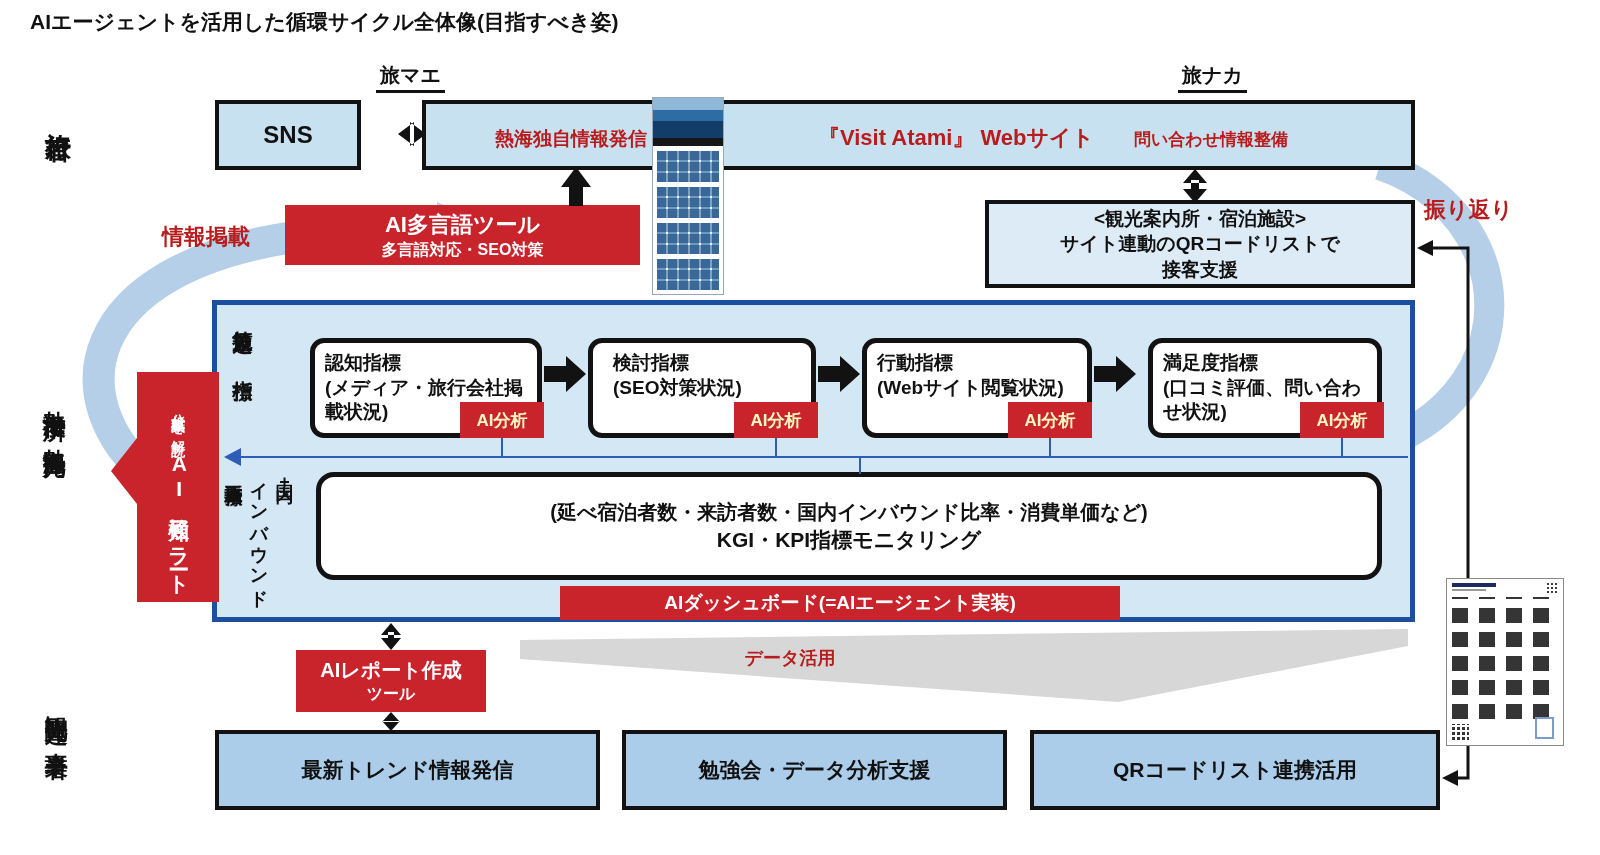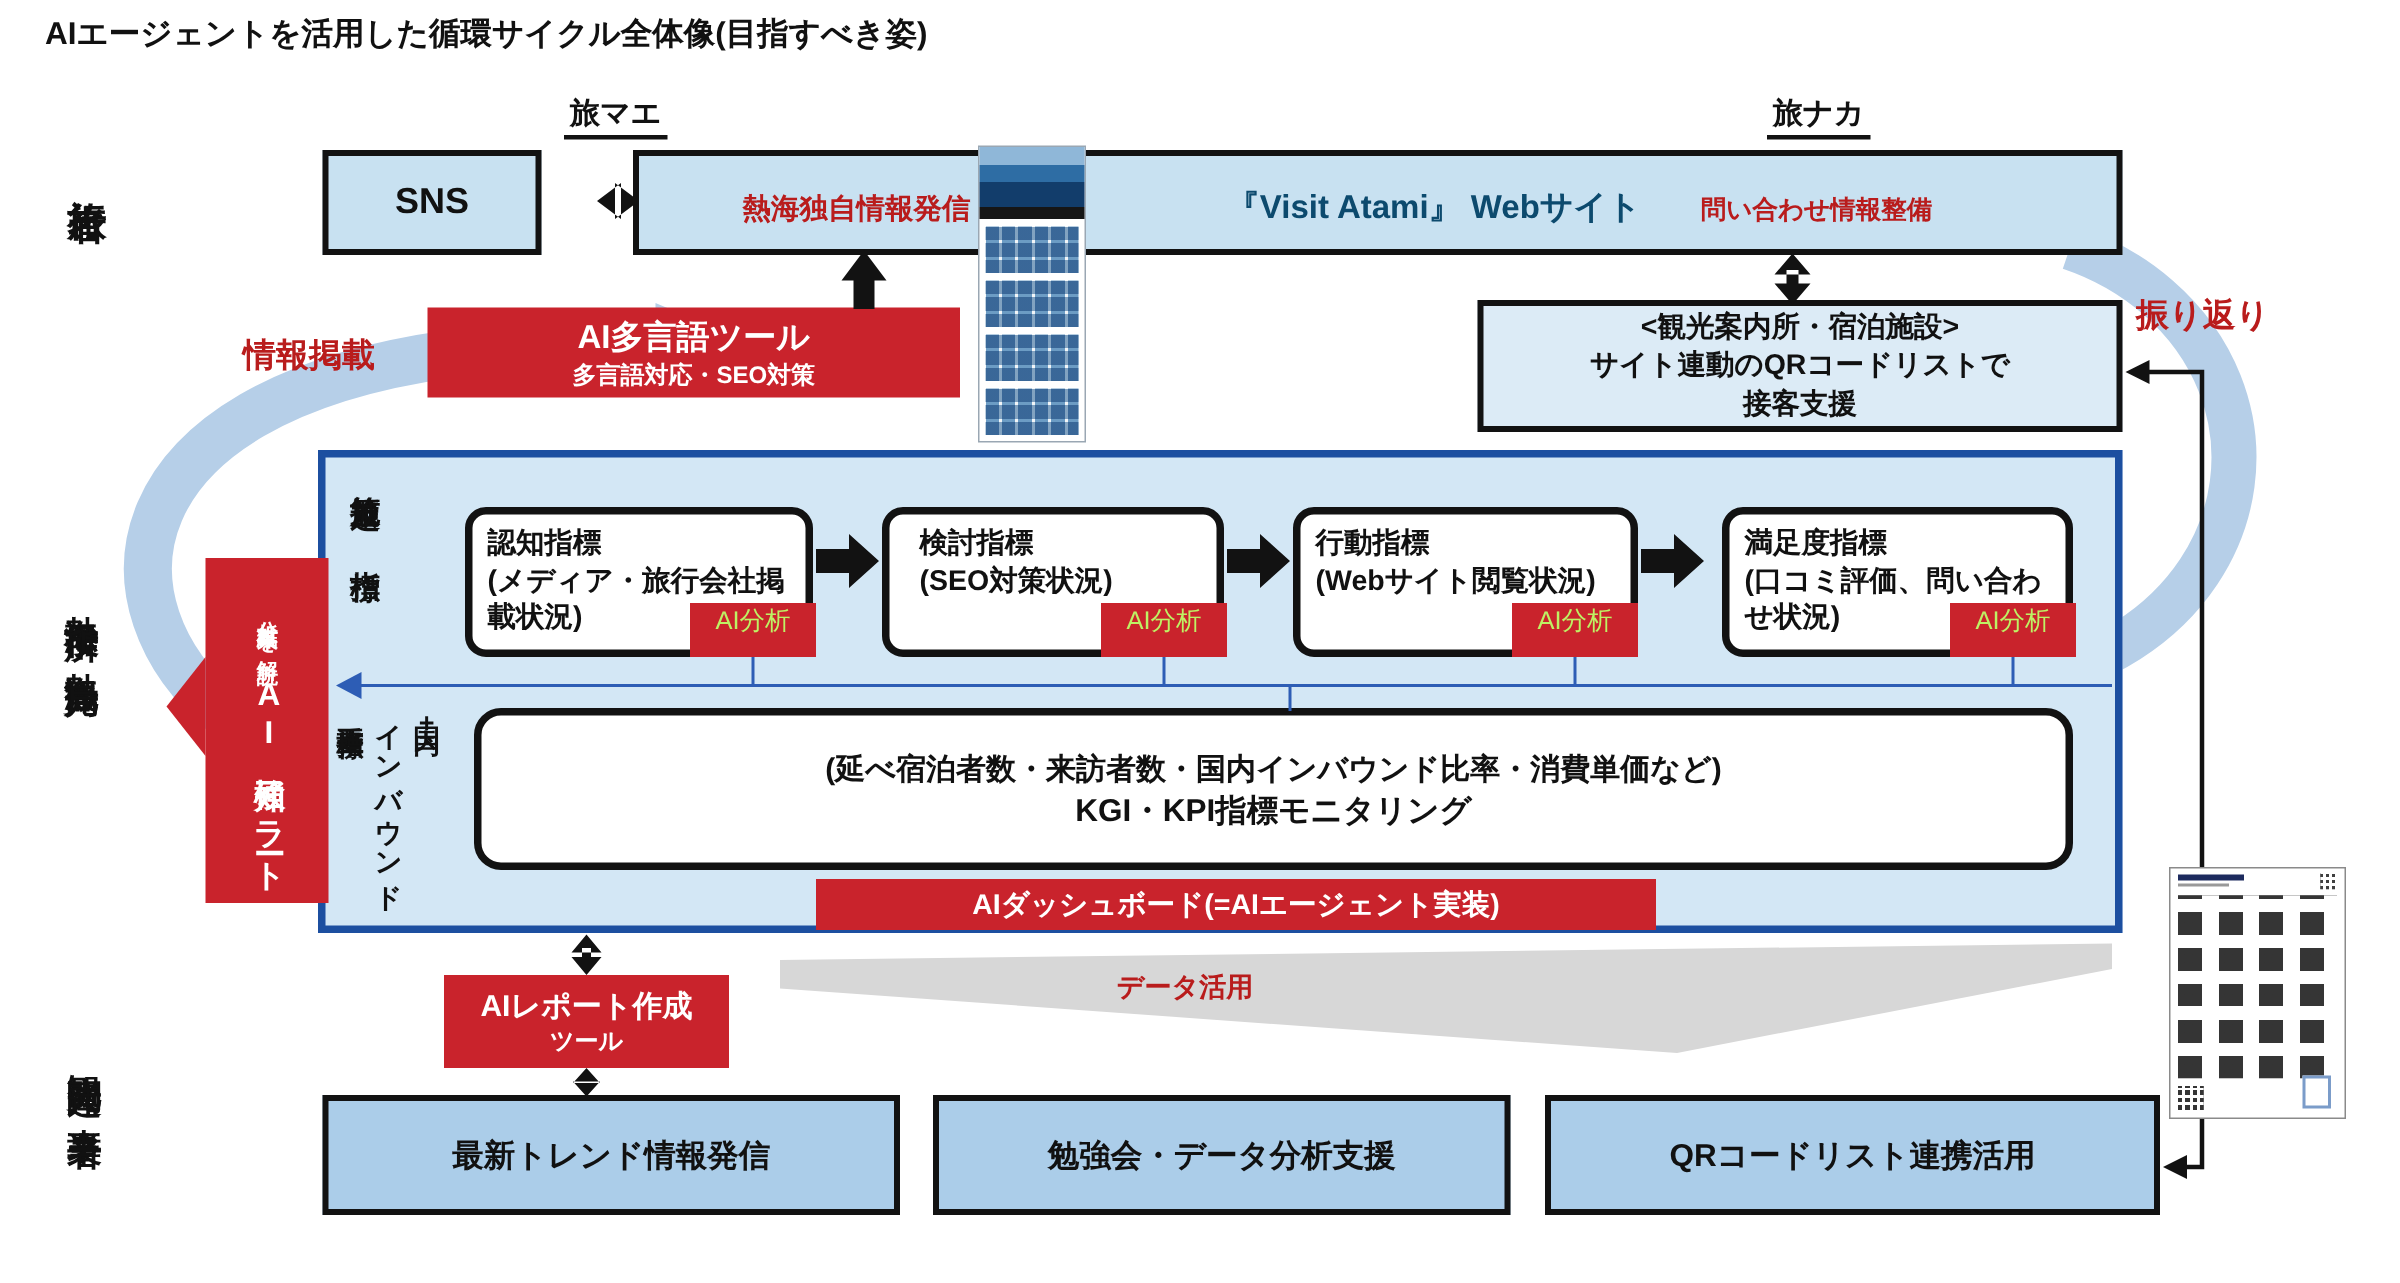--- a/index.html
+++ b/index.html
@@ -33,22 +33,22 @@
   .vtext{
     writing-mode:vertical-rl;text-orientation:upright;
     font-weight:bold;color:#111;letter-spacing:2px;line-height:1.25;
   }
   .vtext span{display:inline-block;}
   .phase{
     font-size:20px;font-weight:bold;border-bottom:3px solid #121212;
     padding:0 4px 1px 4px;
   }
   .badge{
-    background:#c9232c;color:#bef264;font-weight:normal;font-size:17px;
-    display:flex;align-items:flex-start;justify-content:center;z-index:4;
+    background:#c9232c;color:#fef9c3;font-weight:bold;font-size:17px;
+    display:flex;align-items:center;justify-content:center;z-index:4;
   }
   .indicator{
     padding:8px 10px;font-size:19px;line-height:1.3;z-index:2;
     display:flex;flex-direction:column;justify-content:flex-start;
     align-items:flex-start;text-align:left;margin-top:12px;
   }
   svg{display:block;}
   
   .site-thumb{
     width:72px;height:198px;background:#ffffff;border:1px solid #9aa7b3;
@@ -130,21 +130,21 @@
   <span style="margin-left:6px;">観光関連</span>
   <span>事業者</span>
 </div>
 
 <div class="abs bluebox" style="left:215px;top:100px;width:146px;height:70px;font-size:24px;z-index:1;">
   <span>SNS</span>
 </div>
 
 <div class="abs bluebox" style="left:422px;top:100px;width:993px;height:70px;z-index:1;">
   <span class="abs navy" style="left:45px;top:22px;width:200px;text-align:center;font-size:19px;">熱海独自情報発信</span>
-  <span class="abs" style="left:380px;top:19px;width:300px;text-align:center;font-size:22px;color:#0c4a6e;">『Visit Atami』 Webサイト</span>
+  <span class="abs" style="left:380px;top:19px;width:300px;text-align:center;font-size:22px;color:#b91c1c;">『Visit Atami』 Webサイト</span>
   <span class="abs navy" style="left:690px;top:24px;width:190px;text-align:center;font-size:17px;">問い合わせ情報整備</span>
 </div>
 
 <div class="abs site-thumb" style="left:652px;top:97px;">
   <div class="site-hero"></div>
   <div class="site-bar"></div>
   <div class="thumb-sec"></div>
   <div class="thumb-sec"></div>
   <div class="thumb-sec"></div>
   <div class="thumb-sec"></div>
@@ -207,21 +207,21 @@
 <div class="abs badge" style="left:1300px;top:402px;width:84px;height:36px;">
   <span>AI分析</span>
 </div>
 
 <div class="abs whitebox" style="left:316px;top:472px;width:1066px;height:108px;border-radius:18px;display:flex;
             flex-direction:column;align-items:center;justify-content:center;text-align:center;z-index:2;">
   <span style="font-size:20px;">(延べ宿泊者数・来訪者数・国内インバウンド比率・消費単価など)</span>
   <span style="font-size:21px;">KGI・KPI指標モニタリング</span>
 </div>
 
-<div class="abs redbox" style="left:544px;top:586px;width:560px;height:34px;z-index:2;">
+<div class="abs redbox" style="left:560px;top:586px;width:560px;height:34px;z-index:2;">
   <span style="font-size:19px;">AIダッシュボード(=AIエージェント実装)</span>
 </div>
 
 <div class="abs redbox" style="left:137px;top:372px;width:82px;height:230px;z-index:3;">
   <div class="alert-tri"></div>
   <div class="vtext" style="color:#fff;height:210px;">
     <span style="font-size:14px;color:#fff;margin-left:5px;margin-top:14px;">分析結果を解説</span>
     <span style="font-size:21px;color:#fff;">AI検知アラート</span>
   </div>
 </div>

